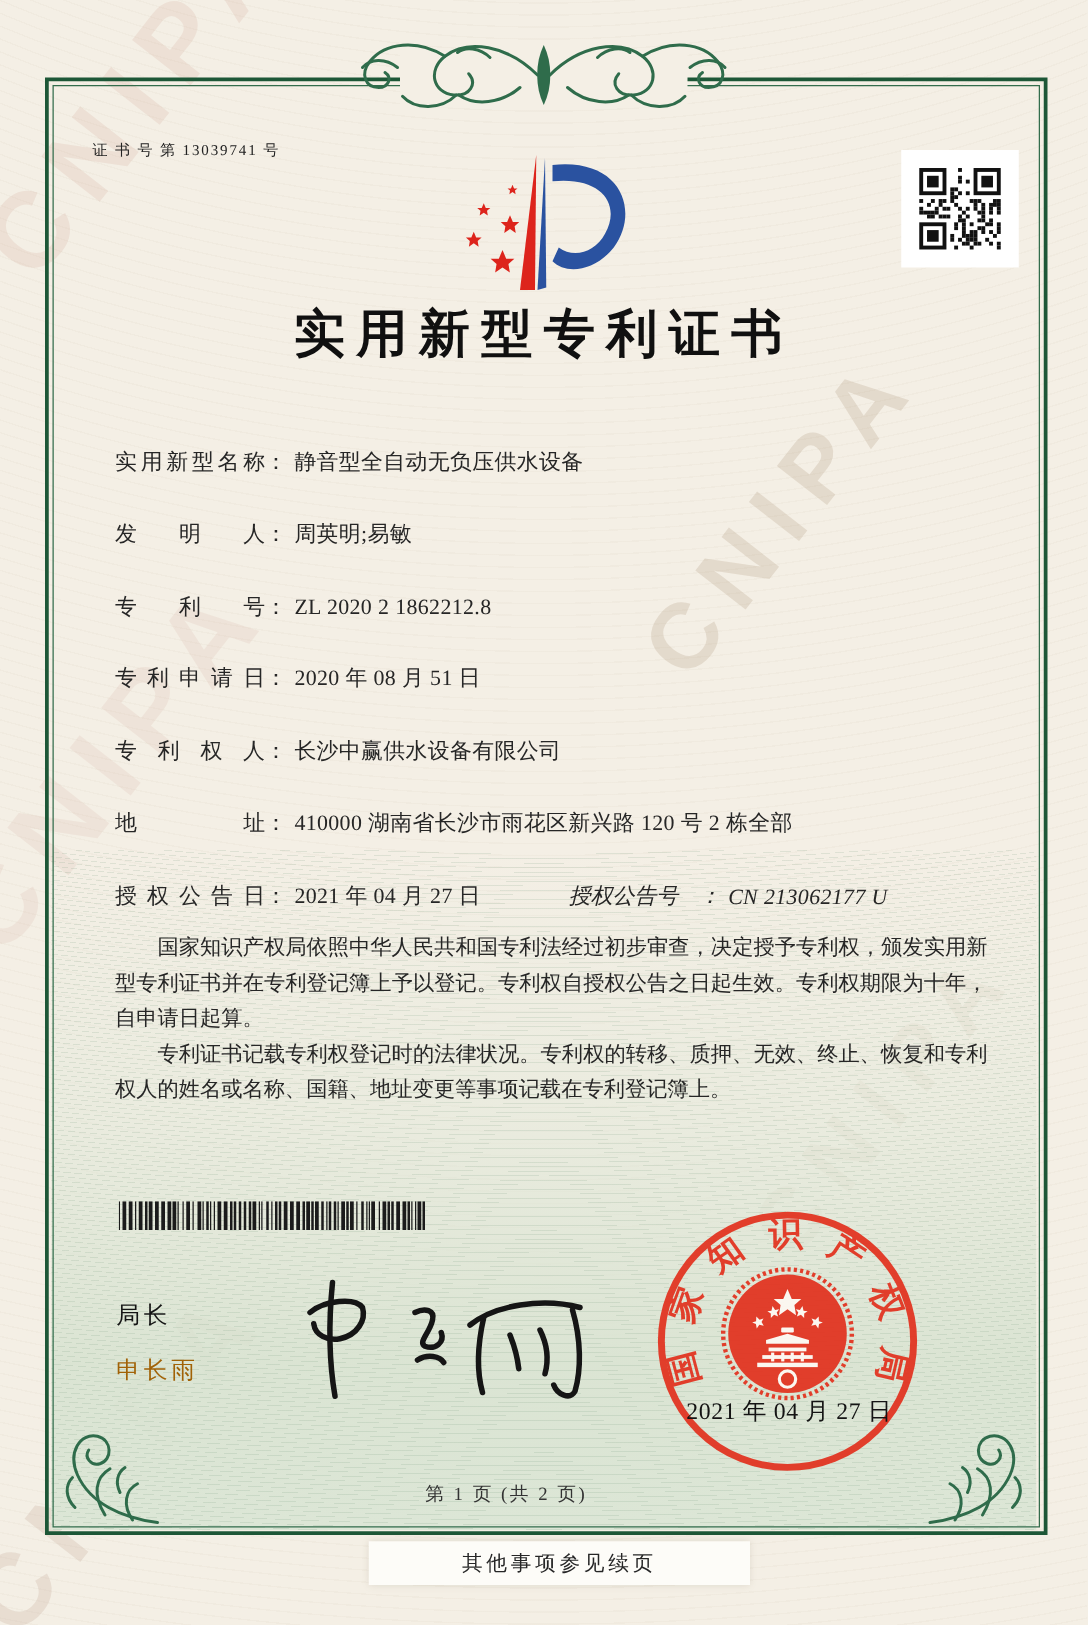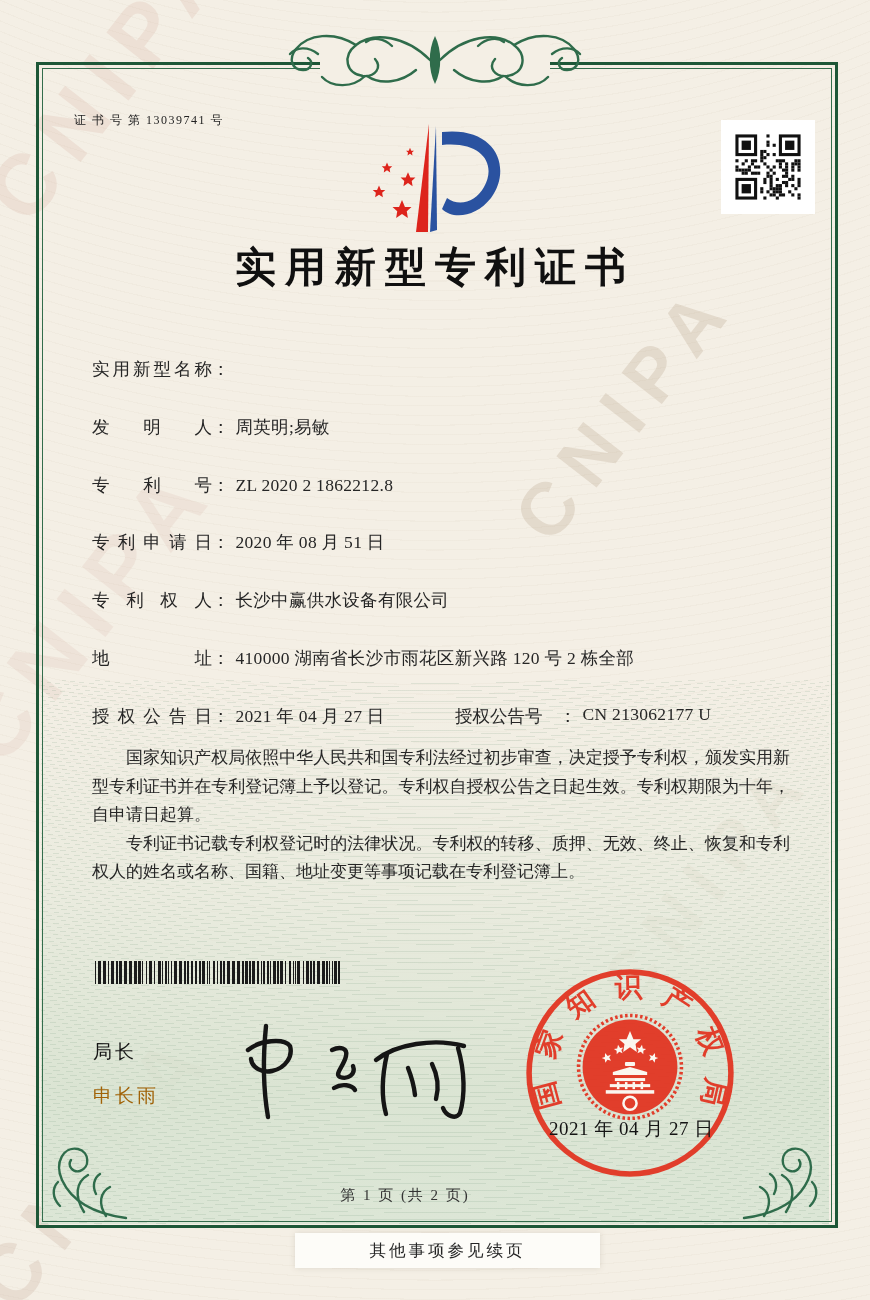--- a/index.html
+++ b/index.html
@@ -50,21 +50,21 @@
   .logo{position:absolute;left:356px;top:110px;}
   .qr{position:absolute;left:721px;top:120px;width:90px;height:90px;background:#fff;
     padding:2px;}
   .title{position:absolute;left:0;top:240px;width:870px;text-align:center;
     font-size:41px;font-weight:700;letter-spacing:9px;color:#101010;font-family:Liberation Mono, monospace;}
   .fields{position:absolute;left:92px;top:357px;width:706px;font-size:17.5px;color:#262626;}
   .frow{position:absolute;left:0;display:flex;align-items:baseline;white-space:nowrap;}
   .flabel{display:inline-flex;justify-content:space-between;width:120px;}
   .fcolon{margin:0 2px 0 0;}
   .fvalue{margin-left:4px;letter-spacing:0.3px;}
-  .grant2{position:absolute;left:363px;top:0;display:flex;align-items:flex-start;}
+  .grant2{position:absolute;left:363px;top:0;display:flex;align-items:flex-end;font-style:italic;}
   .grant2 .flabel{width:104px;}
   .paras{position:absolute;left:92px;top:744px;width:698px;font-size:17px;
     line-height:1.68;color:#262626;text-align:justify;}
   .paras p{margin:0;text-indent:2em;}
   .barcode{position:absolute;left:95px;top:961px;}
   .director-title{position:absolute;left:93px;top:1039px;
     font-family:Liberation Mono, monospace;
     font-size:19px;letter-spacing:3px;color:#141414;font-weight:500;}
   .director-name{position:absolute;left:93px;top:1083px;
     font-family:"Liberation Sans","DejaVu Sans",sans-serif;
@@ -272,20 +272,21 @@
     <div class="frow" style="top:0">
       <span class="flabel">
           <span>实</span>
           <span>用</span>
           <span>新</span>
           <span>型</span>
           <span>名</span>
           <span>称</span>
         </span>
         <span class="fcolon">：</span>
+      <span class="fvalue">静音型全自动无负压供水设备</span>
     </div>
     <div class="frow" style="top:58px">
       <span class="flabel">
           <span>发</span>
           <span>明</span>
           <span>人</span>
         </span>
         <span class="fcolon">：</span>
       <span class="fvalue">周英明;易敏</span>
     </div>

